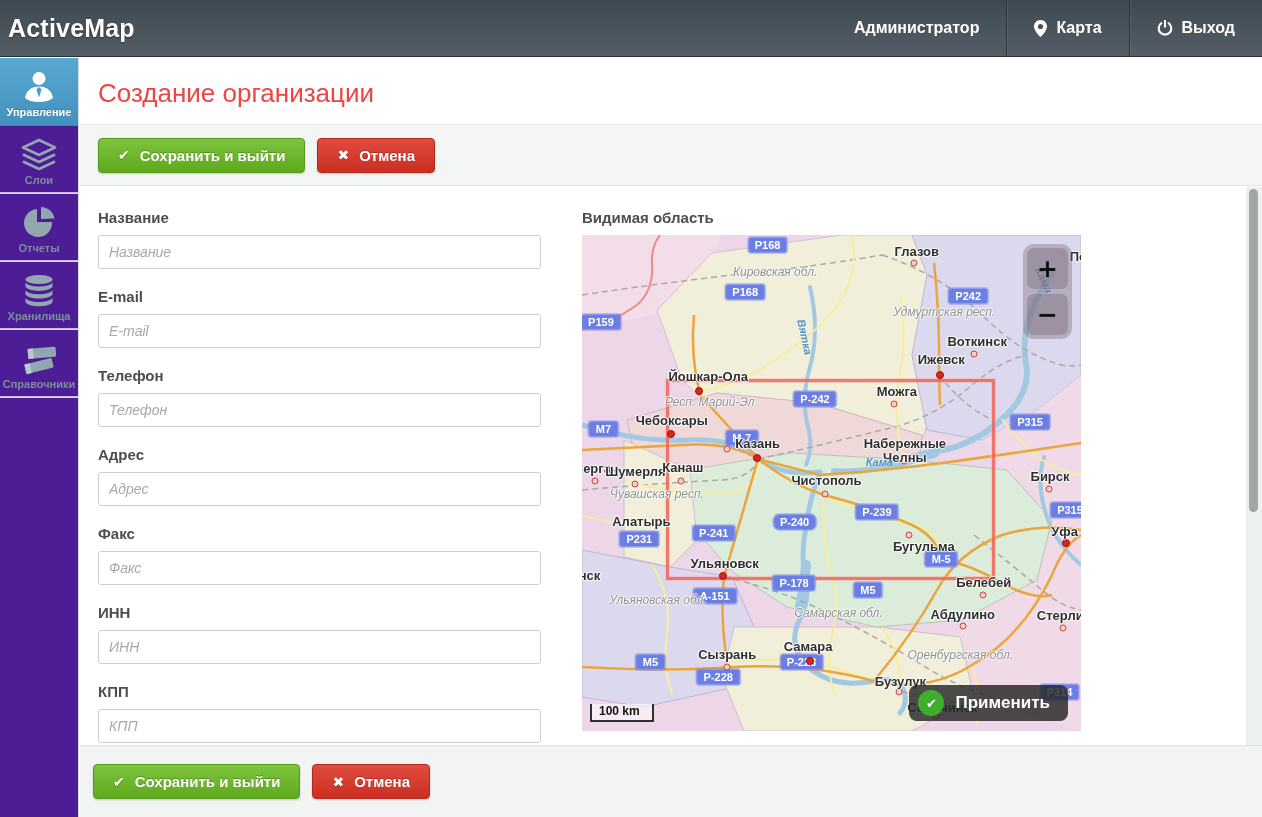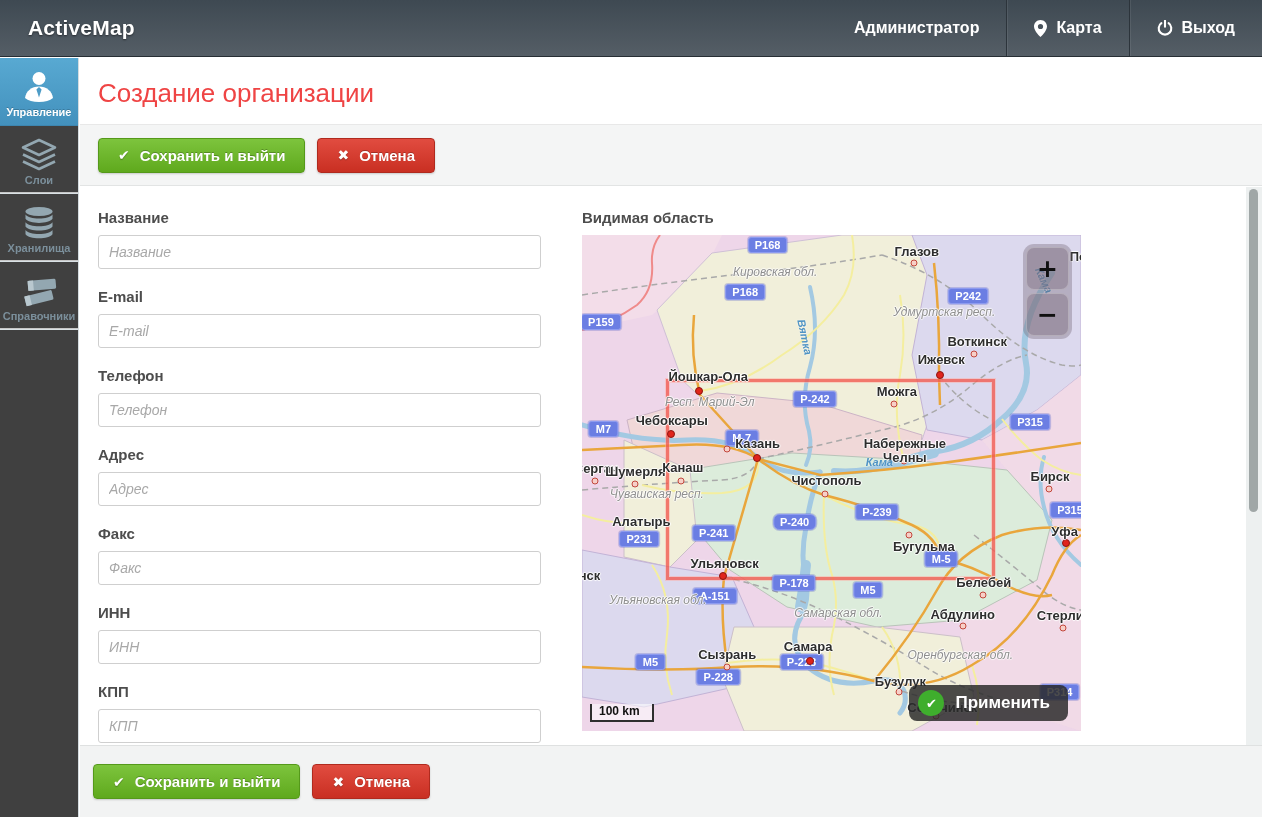--- a/index.html
+++ b/index.html
@@ -8,29 +8,29 @@
     width:1262px; height:817px; position:relative; overflow:hidden;
     font-family:"Liberation Sans", sans-serif; background:#fff;
   }
   
   .header {
     position:absolute; top:0; left:0; right:0; height:57px;
     background:linear-gradient(#3e4952,#555e66);
     border-bottom:1px solid #272e34;
     display:flex; align-items:center; color:#fff; z-index:20;
   }
-  .brand { font-size:21px; font-weight:bold; margin-left:28px; text-shadow:0 1px 2px rgba(0,0,0,.5); letter-spacing:.2px;}
+  .brand { font-size:25px; font-weight:bold; margin-left:8px; text-shadow:0 1px 2px rgba(0,0,0,.5); letter-spacing:.2px;}
   .header-right { margin-left:auto; display:flex; align-items:stretch; height:100%; }
   .header-item { display:flex; gap:9px; align-items:center; font-size:16px; font-weight:bold; padding:0 27px; cursor:pointer; }
   .hdivider { width:1px; background:#2c343b; box-shadow:1px 0 0 rgba(255,255,255,.08); }
   .hicon { display:flex; align-items:center; }
   
   .sidebar {
     position:absolute; top:58px; left:0; width:79px; bottom:0;
-    background:#404040; border-right:1px solid #d4dce0; z-index:10;
+    background:#4c1d95; border-right:1px solid #d4dce0; z-index:10;
   }
   .side-item { padding:10px 2px 7px; text-align:center; border-bottom:1px solid #d9e1e5; box-shadow:inset 0 -1px 0 rgba(255,255,255,.7); cursor:pointer; }
   .side-item .sicon { height:38px; display:flex; align-items:center; justify-content:center; }
   .side-label { font-size:11px; color:#7b8f9b; font-weight:bold; }
   .side-item.active { background:linear-gradient(#58a9d2,#4391bd); border-bottom-color:#3d86b0; box-shadow:none; }
   .side-item.active .side-label { color:#fff; text-shadow:0 -1px 0 rgba(0,0,0,.2); }
   
   .content { position:absolute; left:80px; top:58px; right:0; bottom:0; background:#fff; }
   .title-bar { height:67px; background:#fff; border-bottom:1px solid #e8e8e8; display:flex; align-items:center; }
   .title-bar h1 { margin:4px 0 0 18px; font-size:26px; font-weight:normal; color:#ef4444; }
@@ -161,20 +161,29 @@
   </div>
   <div class="side-item">
     <div class="sicon">
       <svg width="38" height="34" viewBox="0 0 38 34" fill="none" stroke="#93a7b1" stroke-width="2.6" stroke-linejoin="round">
           <path d="M19 2 35 9.5 19 17 3 9.5z"></path>
           <path d="M3 16.5 19 24l16-7.5"></path>
           <path d="M3 23.5 19 31l16-7.5"></path>
         </svg>
     </div>
     <div class="side-label">Слои</div>
+  </div>
+  <div class="side-item">
+    <div class="sicon">
+      <svg width="34" height="34" viewBox="0 0 34 34">
+          <path d="M15 3A14 14 0 1 0 30 16L15 16z" fill="#93a7b1"></path>
+          <path d="M19 1a14 14 0 0 1 13.5 11.5L19 13z" fill="#93a7b1"></path>
+        </svg>
+    </div>
+    <div class="side-label">Отчеты</div>
   </div>
   <div class="side-item">
     <div class="sicon">
       <svg width="34" height="34" viewBox="0 0 34 34" fill="#93a7b1">
           <ellipse cx="17" cy="5.5" rx="13.5" ry="4.5"></ellipse>
           <path d="M3.5 8.5c2 2.7 7.2 4.1 13.5 4.1s11.5-1.4 13.5-4.1v4.3c-2 2.7-7.2 4.1-13.5 4.1S5.5 15.5 3.5 12.8z"></path>
           <path d="M3.5 16.2c2 2.7 7.2 4.1 13.5 4.1s11.5-1.4 13.5-4.1v4.3c-2 2.7-7.2 4.1-13.5 4.1S5.5 23.2 3.5 20.5z"></path>
           <path d="M3.5 23.9c2 2.7 7.2 4.1 13.5 4.1s11.5-1.4 13.5-4.1v4.3c-2 2.7-7.2 4.1-13.5 4.1S5.5 30.9 3.5 28.2z"></path>
         </svg>
     </div>

